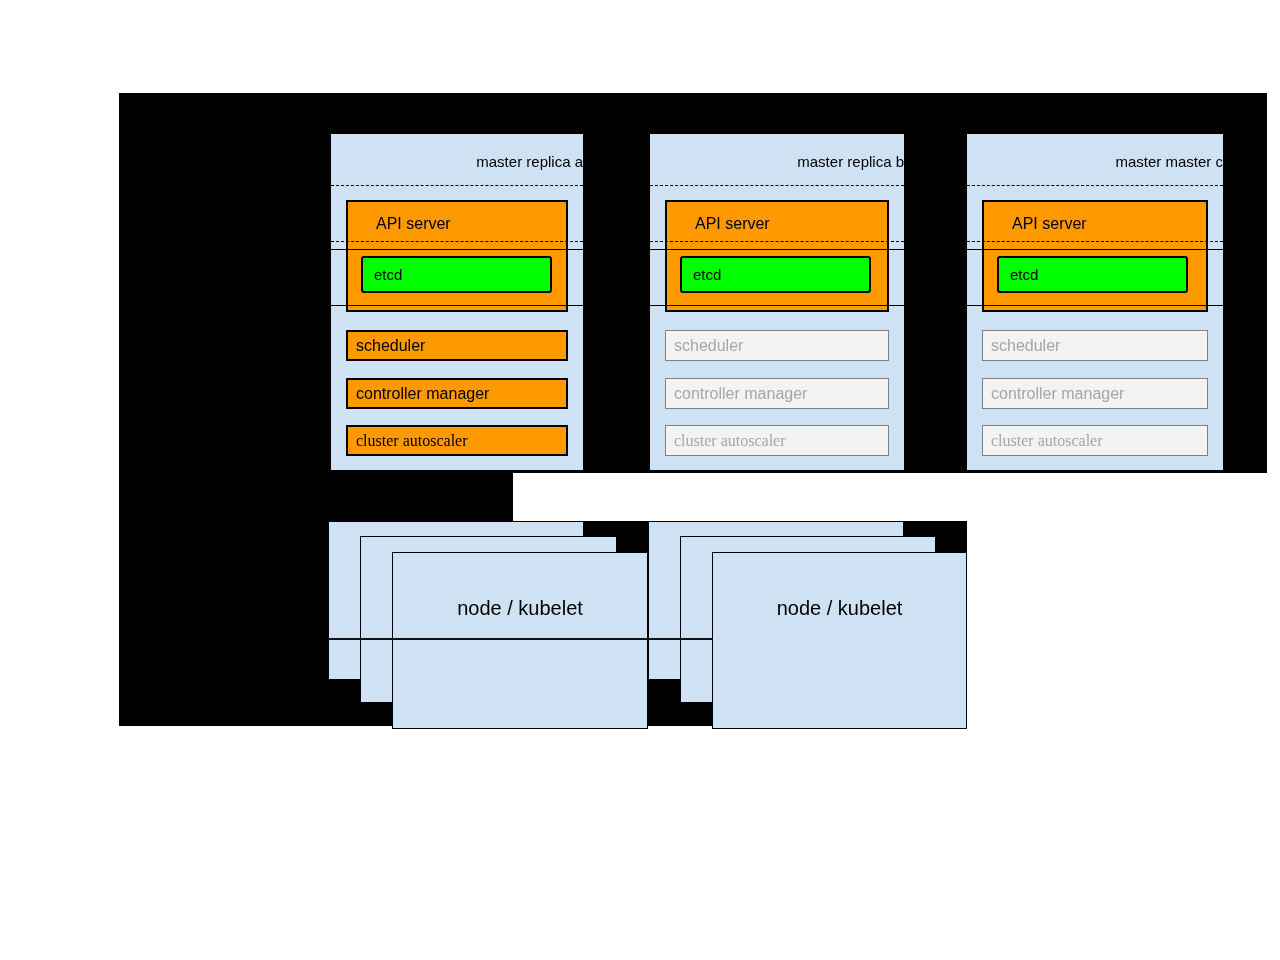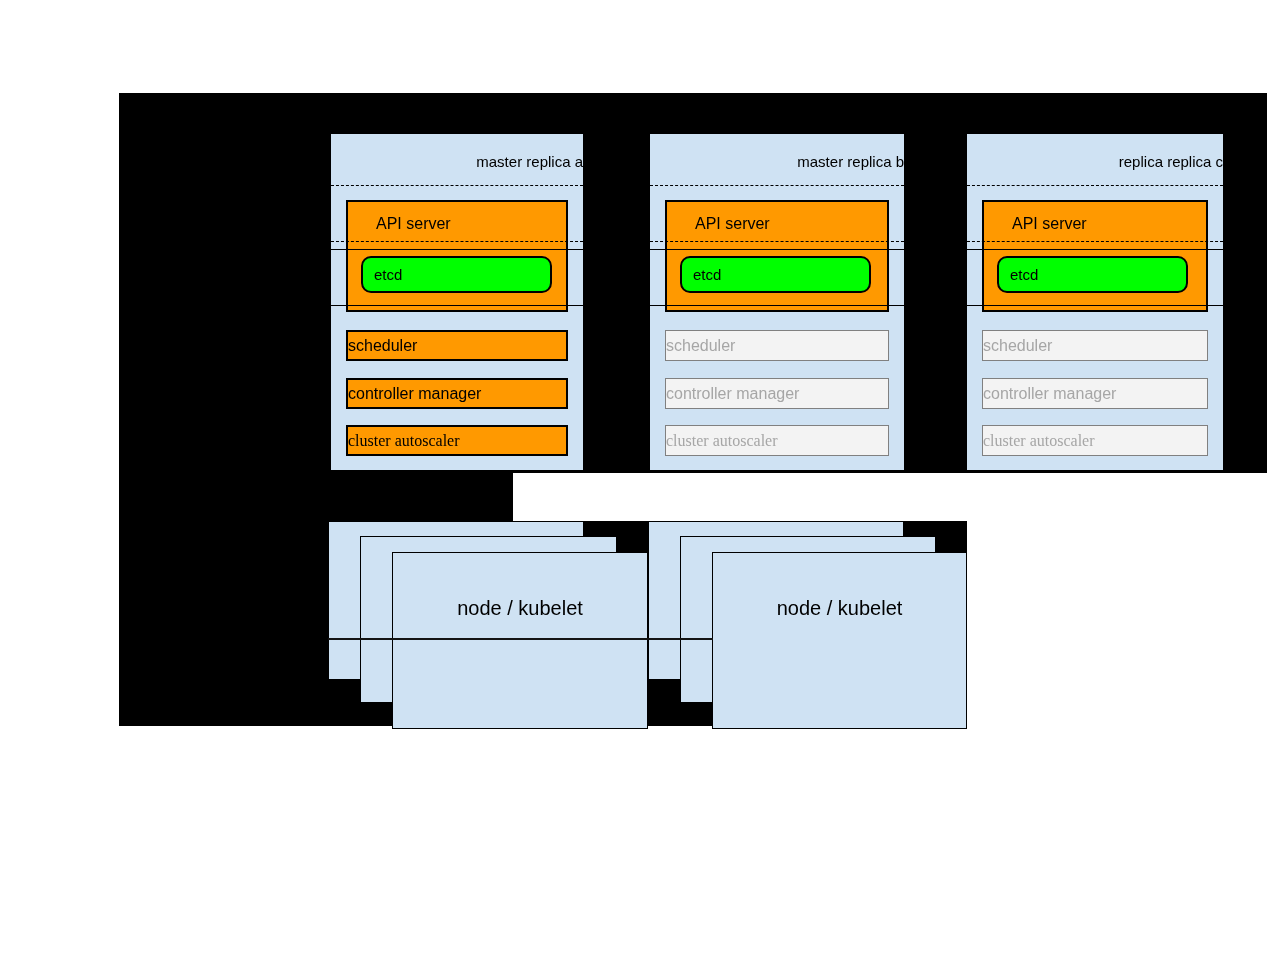--- a/index.html
+++ b/index.html
@@ -27,27 +27,27 @@
   .dash2{top:107px;border-top:1px dashed #000;}
   .sol1{top:115px;border-top:1px solid #000;}
   .sol2{top:171px;border-top:1px solid #000;}
 
   .api{position:absolute;left:15px;right:15px;top:66px;height:112px;
        background:var(--active-fill,#ff9900);border:2px solid #000;box-sizing:border-box;
        font-size:16px;z-index:3;}
   .api .api-label{position:absolute;top:13px;left:8px;margin-left:20px;}
 
   .etcd{position:absolute;left:30px;top:122px;width:191px;height:37px;
-        background:var(--etcd-fill,#00ff00);border:2px solid #000;border-radius:10px;
+        background:var(--etcd-fill,#00ff00);border:2px solid #000;border-radius:3px;
         box-sizing:border-box;display:flex;align-items:center;padding-left:11px;
         font-size:15px;z-index:7;}
 
   .comp{position:absolute;left:15px;right:15px;height:31px;
         background:var(--active-fill,#ff9900);border:2px solid #000;box-sizing:border-box;
-        display:flex;align-items:center;padding-left:0;font-size:16px;z-index:3;}
+        display:flex;align-items:center;padding-left:8px;font-size:16px;z-index:3;}
   .comp-sched{top:196px;}
   .comp-ctrl{top:244px;}
   .comp-auto{top:291px;font-family:Liberation Serif, serif;}
 
   .master.inactive .comp{background:var(--inactive-fill,#f3f3f3);
         border:1px solid #808080;color:var(--inactive-text,#a6a6a6);}
 
   
   .node-box{position:absolute;background:var(--panel-fill,#cfe2f3);border:1px solid #000;
             box-sizing:border-box;}
@@ -111,21 +111,21 @@
     </div>
     <div class="comp comp-ctrl">
       <span>controller manager</span>
     </div>
     <div class="comp comp-auto">
       <span>cluster autoscaler</span>
     </div>
   </div>
 
   <div class="master m-c inactive">
-    <div class="title">replica replica c</div>
+    <div class="title">master master c</div>
     <div class="hline dash1"></div>
     <div class="api">
       <span class="api-label">API server</span>
     </div>
     <div class="hline dash2"></div>
     <div class="hline sol1"></div>
     <div class="etcd">
       <span>etcd</span>
     </div>
     <div class="hline sol2"></div>

